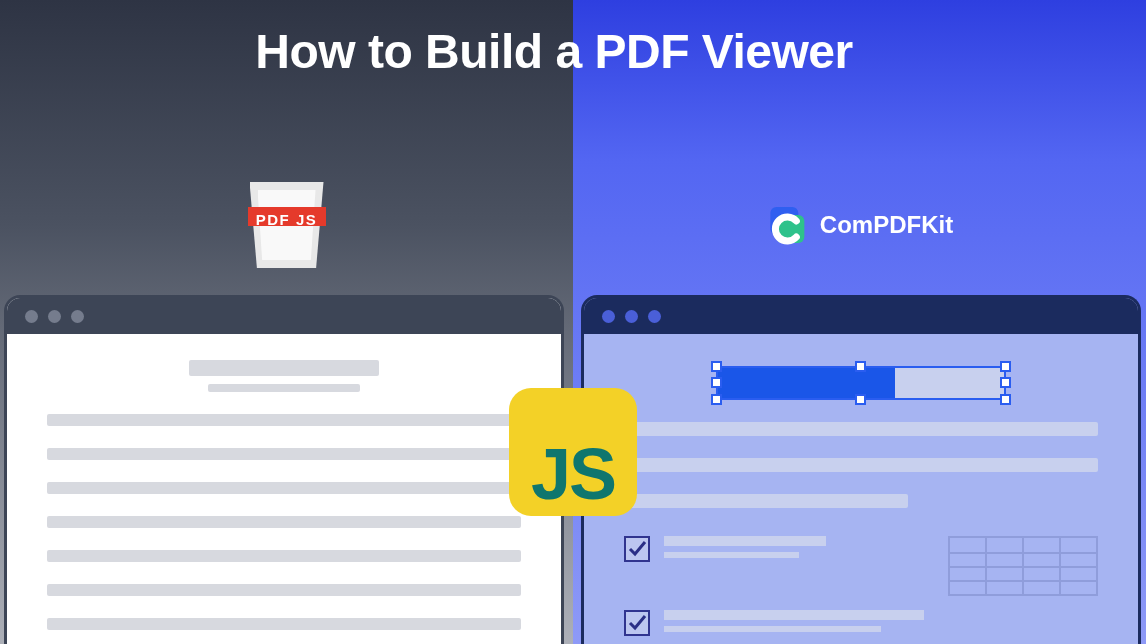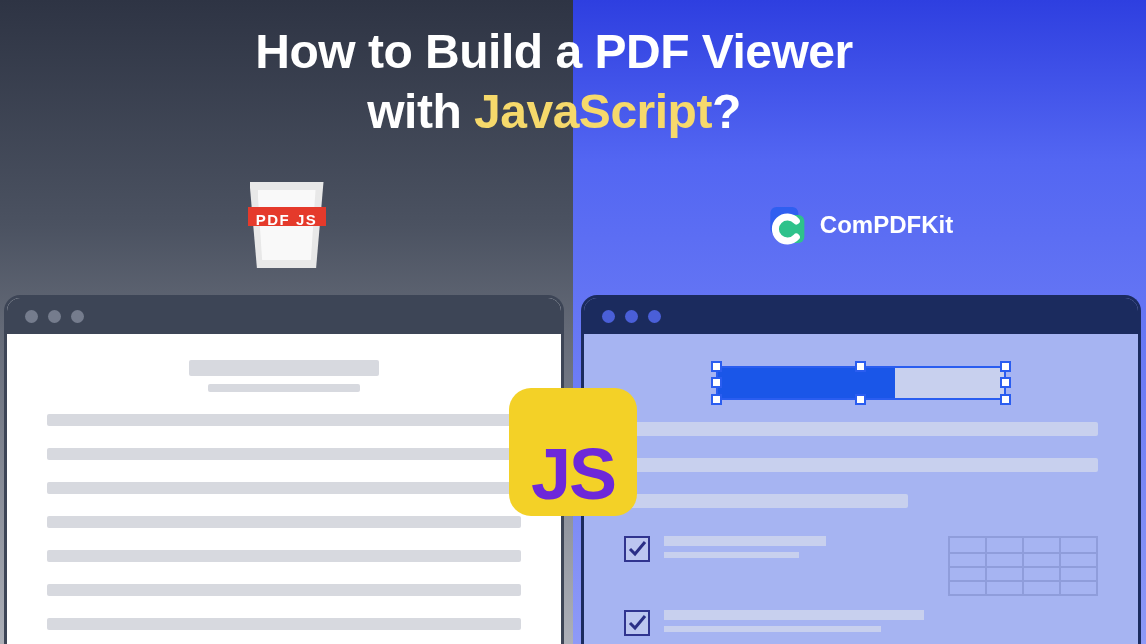--- a/index.html
+++ b/index.html
@@ -222,33 +222,30 @@
     border-radius: 22px;
     z-index: 20;
     display: flex;
     align-items: flex-end;
     justify-content: center;
     padding-bottom: 6px;
   }
   .js-badge span {
     font-weight: 900;
     font-size: 72px;
-    color: #6d28d9;
+    color: #0f766e;
     letter-spacing: -2px;
     line-height: 1;
   }
 </style>
 </head>
 <body>
 
 <div class="title">
   <div class="title-line">How to Build a PDF Viewer</div>
-  <div class="title-line">
-    <span>with </span><span class="highlight">JavaScript</span><span>?</span>
-  </div>
 </div>
 
 <div class="half left">
   <div class="pdfjs-logo">
     <div class="shield-back"></div>
     <div class="shield-front"></div>
     <div class="band">PDF JS</div>
   </div>
 
   <div class="window">

